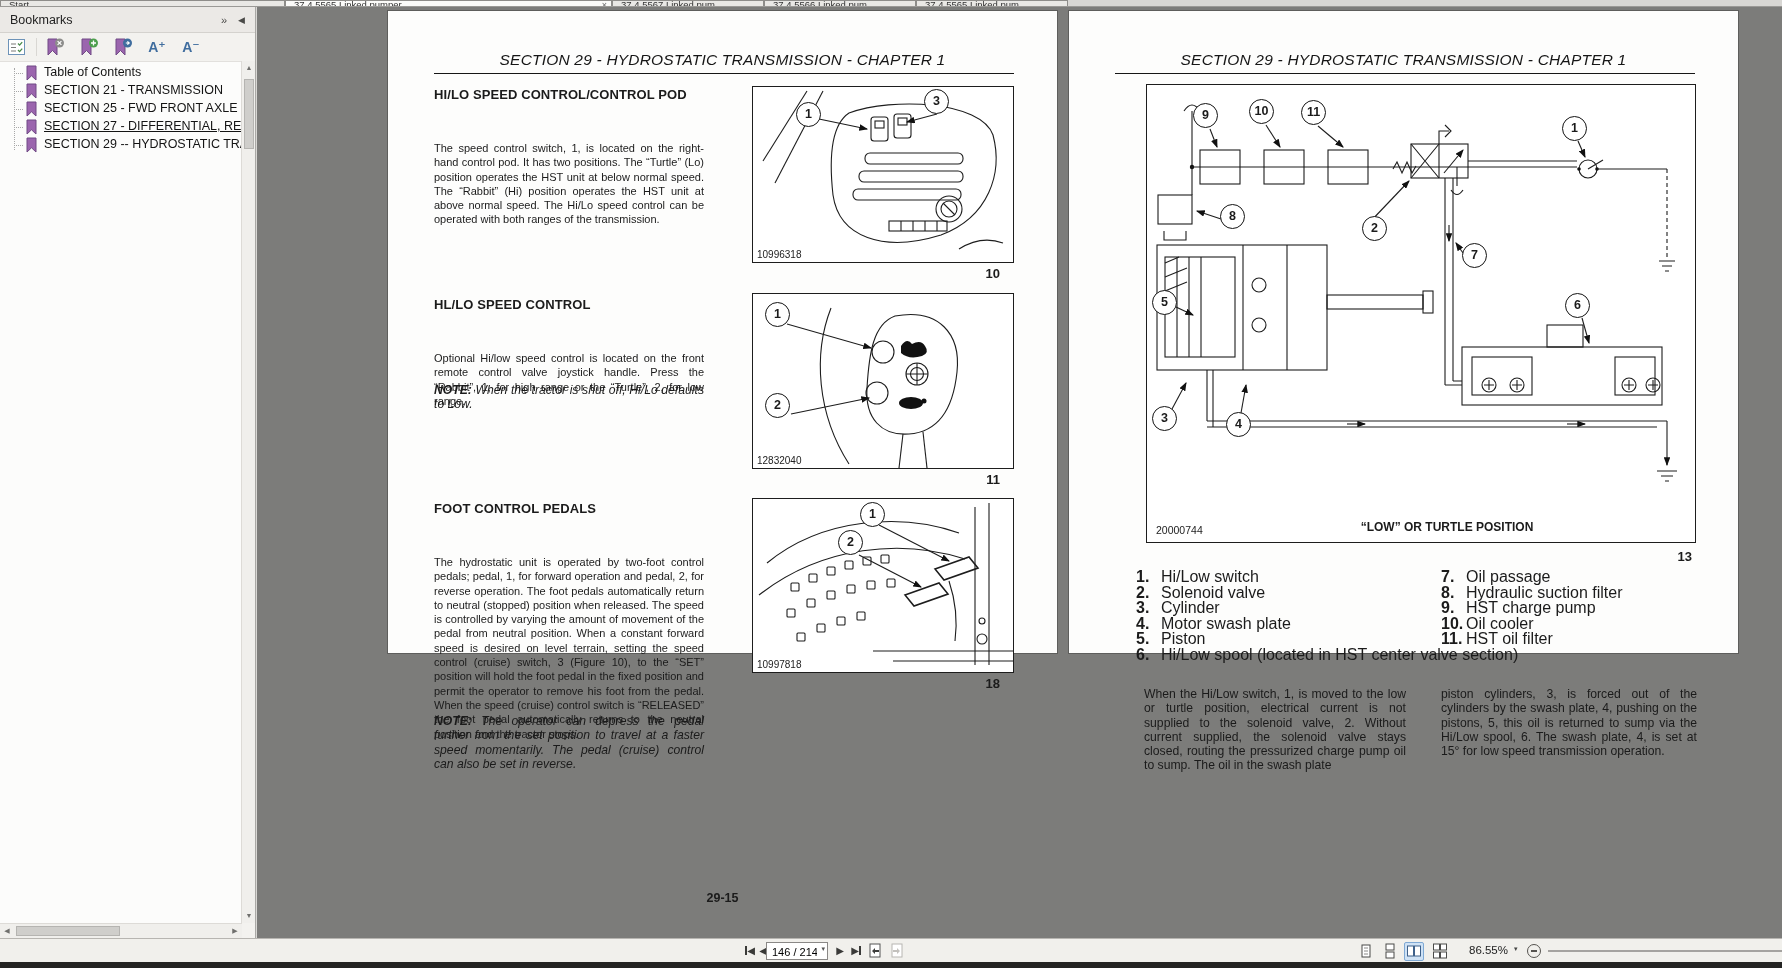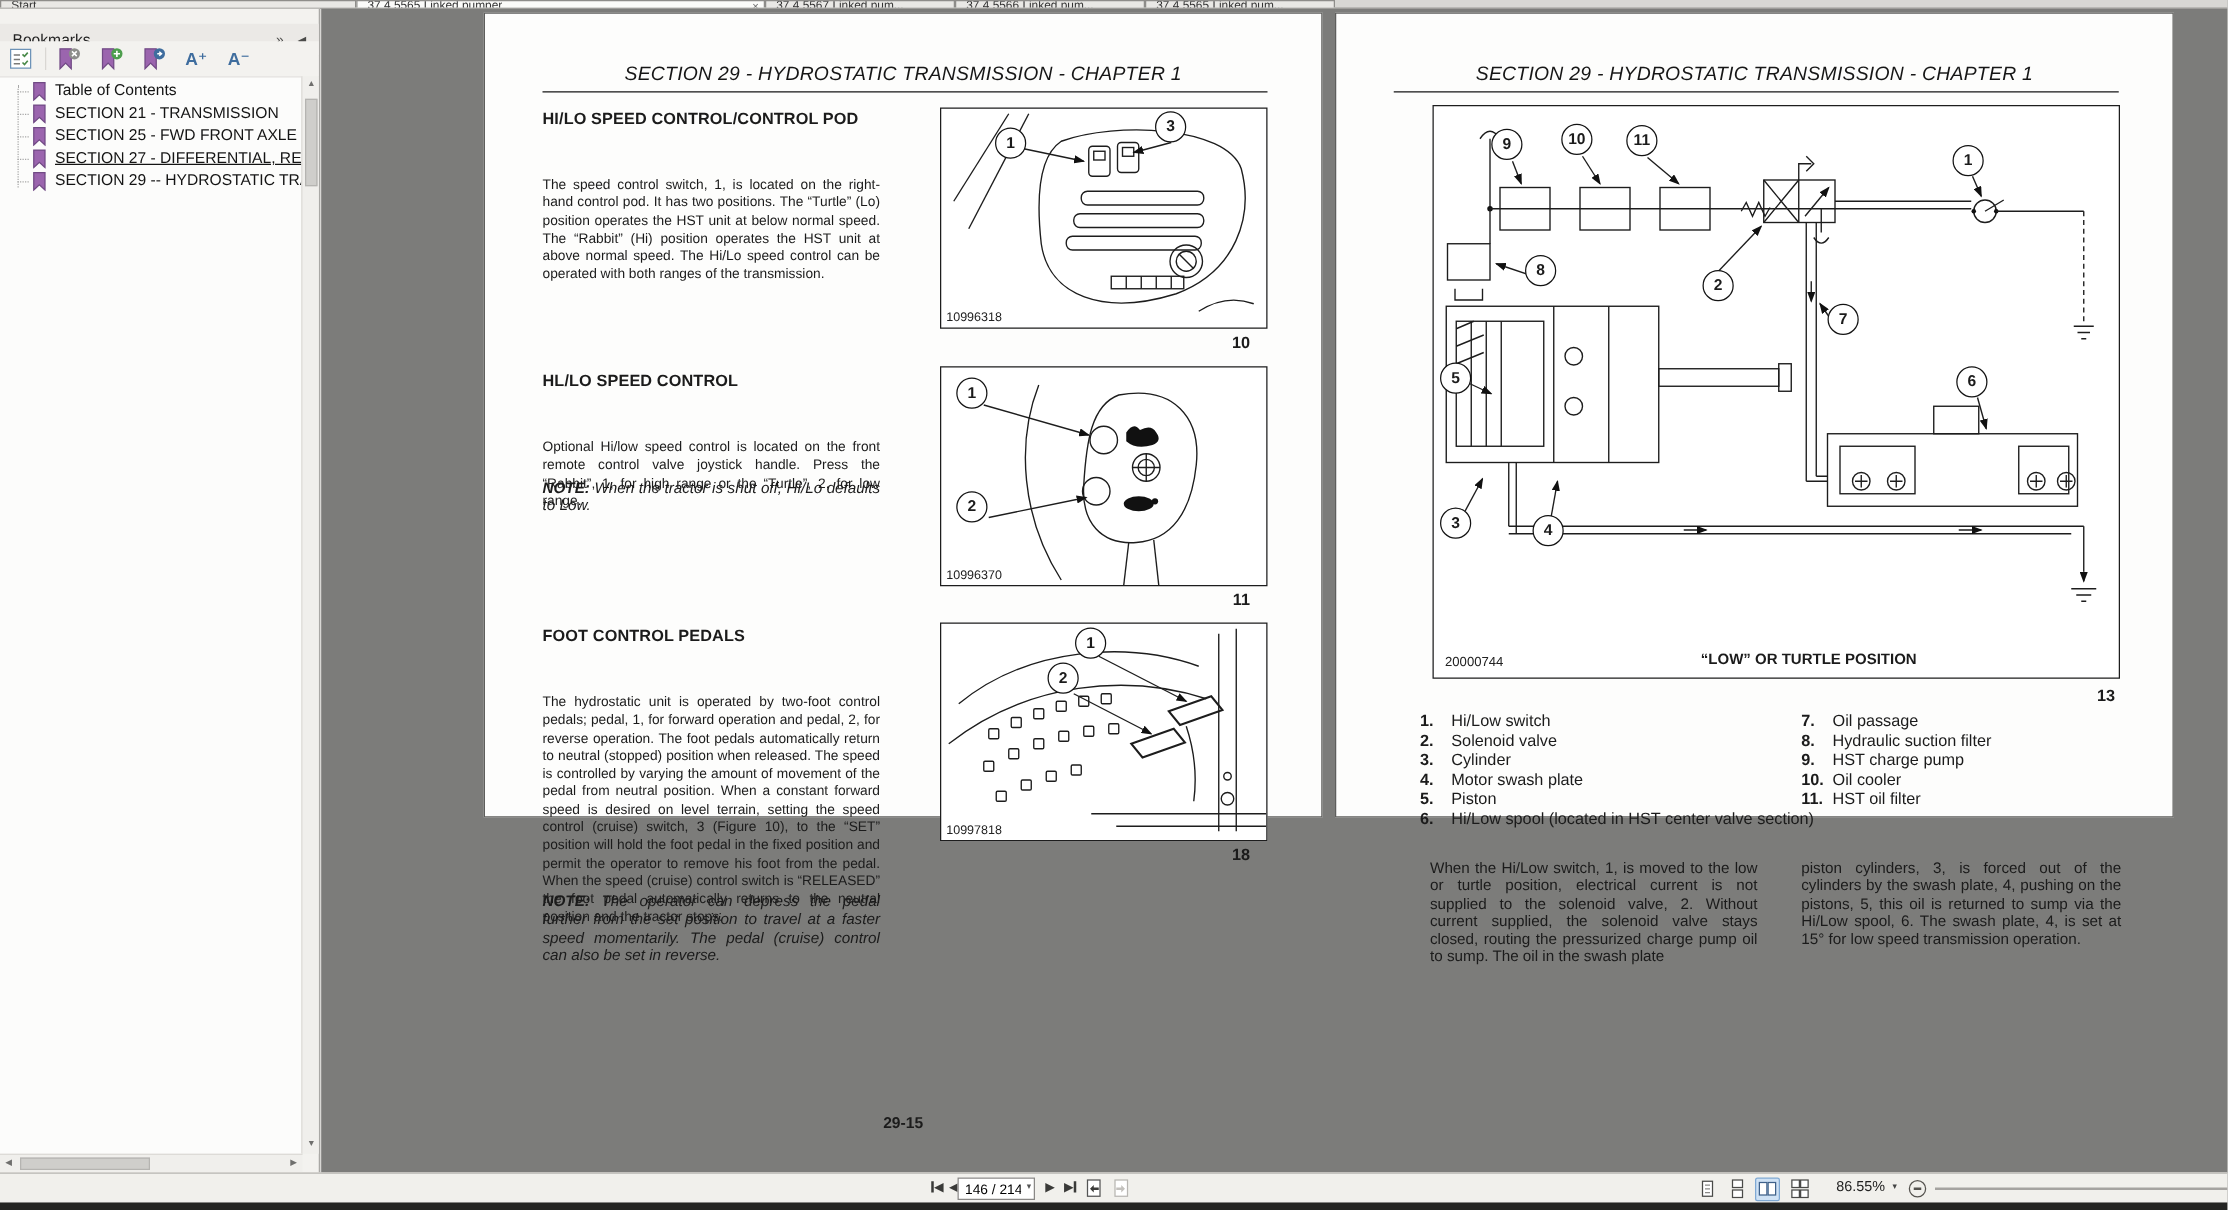--- a/index.html
+++ b/index.html
@@ -12,21 +12,21 @@
             border-bottom:1px solid #9a9996; overflow:hidden; }
   .tab { position:absolute; top:0; height:22px; background:#e9e8e5; border:1px solid #8e8d8a;
          border-bottom:none; font-size:9.5px; line-height:8px; color:#333; padding:0 8px;
          white-space:nowrap; overflow:hidden; }
   .tab.active { background:#fbfbf9; }
   .tab .x { position:absolute; right:4px; top:0; font-size:9px; color:#666; }
 
   
   #sidebar { position:absolute; left:0; top:7px; width:256px; height:931px; background:#f3f2ef;
              border-right:1px solid #a9a8a5; }
-  .sb-title { position:absolute; left:0; top:12px; width:100%; height:26px; background:#ebe9e6;
+  .sb-title { position:absolute; left:0; top:0; width:100%; height:26px; background:#ebe9e6;
               border-bottom:1px solid #d4d2ce; font-size:12.5px; line-height:26px; padding-left:10px; color:#222; }
   .sb-title .ic { position:absolute; top:0; font-size:11px; color:#4a4a48; line-height:26px; }
   .sb-toolbar { position:absolute; left:0; top:26px; width:100%; height:28px; background:#f3f2ef; }
   .tbtn { position:absolute; top:4px; width:22px; height:20px; text-align:center; }
   .sb-sep { position:absolute; left:36px; top:5px; width:1px; height:18px; background:#d9d7d3; }
   .atxt { font-weight:bold; font-size:14px; color:#3f6d9e; line-height:20px; }
   .tree { position:absolute; left:0; top:54px; width:242px; height:862px; background:#fcfcfb;
           border-top:1px solid #e2e0dd; overflow:hidden; }
   .tree .rail { position:absolute; left:14px; top:6px; height:82px; border-left:1px dotted #a8a8a8; }
   .bm { position:absolute; left:0; width:100%; height:18px; white-space:nowrap; overflow:hidden; cursor:default; }
@@ -59,21 +59,21 @@
   .figwrap { position:absolute; left:364px; width:262px; }
   .fig { position:relative; width:262px; border:1px solid #1d1d1d; background:#fff; }
   .photoid { position:absolute; left:3px; bottom:2px; font-size:10px; color:#222; background:rgba(255,255,255,.8); padding:0 1px; }
   .fignum { width:262px; text-align:right; padding-right:14px; font-weight:bold; font-size:13px; margin-top:3px; }
   .co { position:absolute; width:25px; height:25px; border:1.5px solid #131313; border-radius:50%;
         background:#fff; font-weight:bold; font-size:12.5px; line-height:22px; text-align:center; z-index:3; }
   .fig svg { display:block; }
 
   
   .figcap { position:absolute; bottom:8px; left:180px; width:240px; text-align:center; font-weight:bold; font-size:12px; }
-  .legend { position:absolute; top:558px; font-size:13px; line-height:15.5px; }
+  .legend { position:absolute; top:558px; font-size:16px; line-height:15.5px; }
   #leg1 { left:67px; } #leg2 { left:372px; }
   .legend .n { display:inline-block; width:25px; font-weight:bold; }
   .bodycol { position:absolute; top:676px; width:262px; font-size:12.2px; line-height:14.3px; text-align:justify; }
   #bcol1 { left:75px; } #bcol2 { left:372px; width:256px; }
 
   
   #statusbar { position:absolute; left:0; top:938px; width:1782px; height:24px; background:#f1f0ec;
                border-top:1px solid #b7b5b1; }
   .nav { position:absolute; top:4px; height:16px; font-size:10px; color:#3a3a38; line-height:16px; text-align:center; cursor:default; }
   .navbar { display:inline-block; width:2px; height:9px; background:#3a3a38; vertical-align:-1px; }
@@ -278,21 +278,21 @@
             <ellipse cx="158" cy="109" rx="12" ry="6" fill="#111" stroke="none"></ellipse>
               <circle cx="171" cy="107" r="2.5" fill="#111" stroke="none"></circle>
             <circle cx="164" cy="80" r="11"></circle>
               <circle cx="164" cy="80" r="6.5"></circle>
               <path d="M164,69 v22 M153,80 h22"></path>
             <path d="M34,30 L118,54" marker-end="url(#m11)"></path>
             <path d="M38,120 L116,104" marker-end="url(#m11)"></path>
           </svg>
           <div class="co" style="left:12px;top:8px">1</div>
           <div class="co" style="left:12px;top:99px">2</div>
-          <div class="photoid">10996370</div>
+          <div class="photoid">12832040</div>
         </div>
         <div class="fignum">11</div>
       </div>
 
       <div class="tcol" style="top:490px">
         <div class="shead">FOOT CONTROL PEDALS</div>
       </div>
       <div class="tcol sbody" style="top:506px">The hydrostatic unit is operated by two-foot control pedals; pedal, 1, for forward operation and pedal, 2, for reverse operation. The foot pedals automatically return to neutral (stopped) position when released. The speed is controlled by varying the amount of movement of the pedal from neutral position. When a constant forward speed is desired on level terrain, setting the speed control (cruise) switch, 3 (Figure 10), to the “SET” position will hold the foot pedal in the fixed position and permit the operator to remove his foot from the pedal. When the speed (cruise) control switch is “RELEASED” the foot pedal automatically returns to the neutral position and the tractor stops.</div>
       <div class="tcol note" style="top:703px">
         <b>NOTE:</b>

